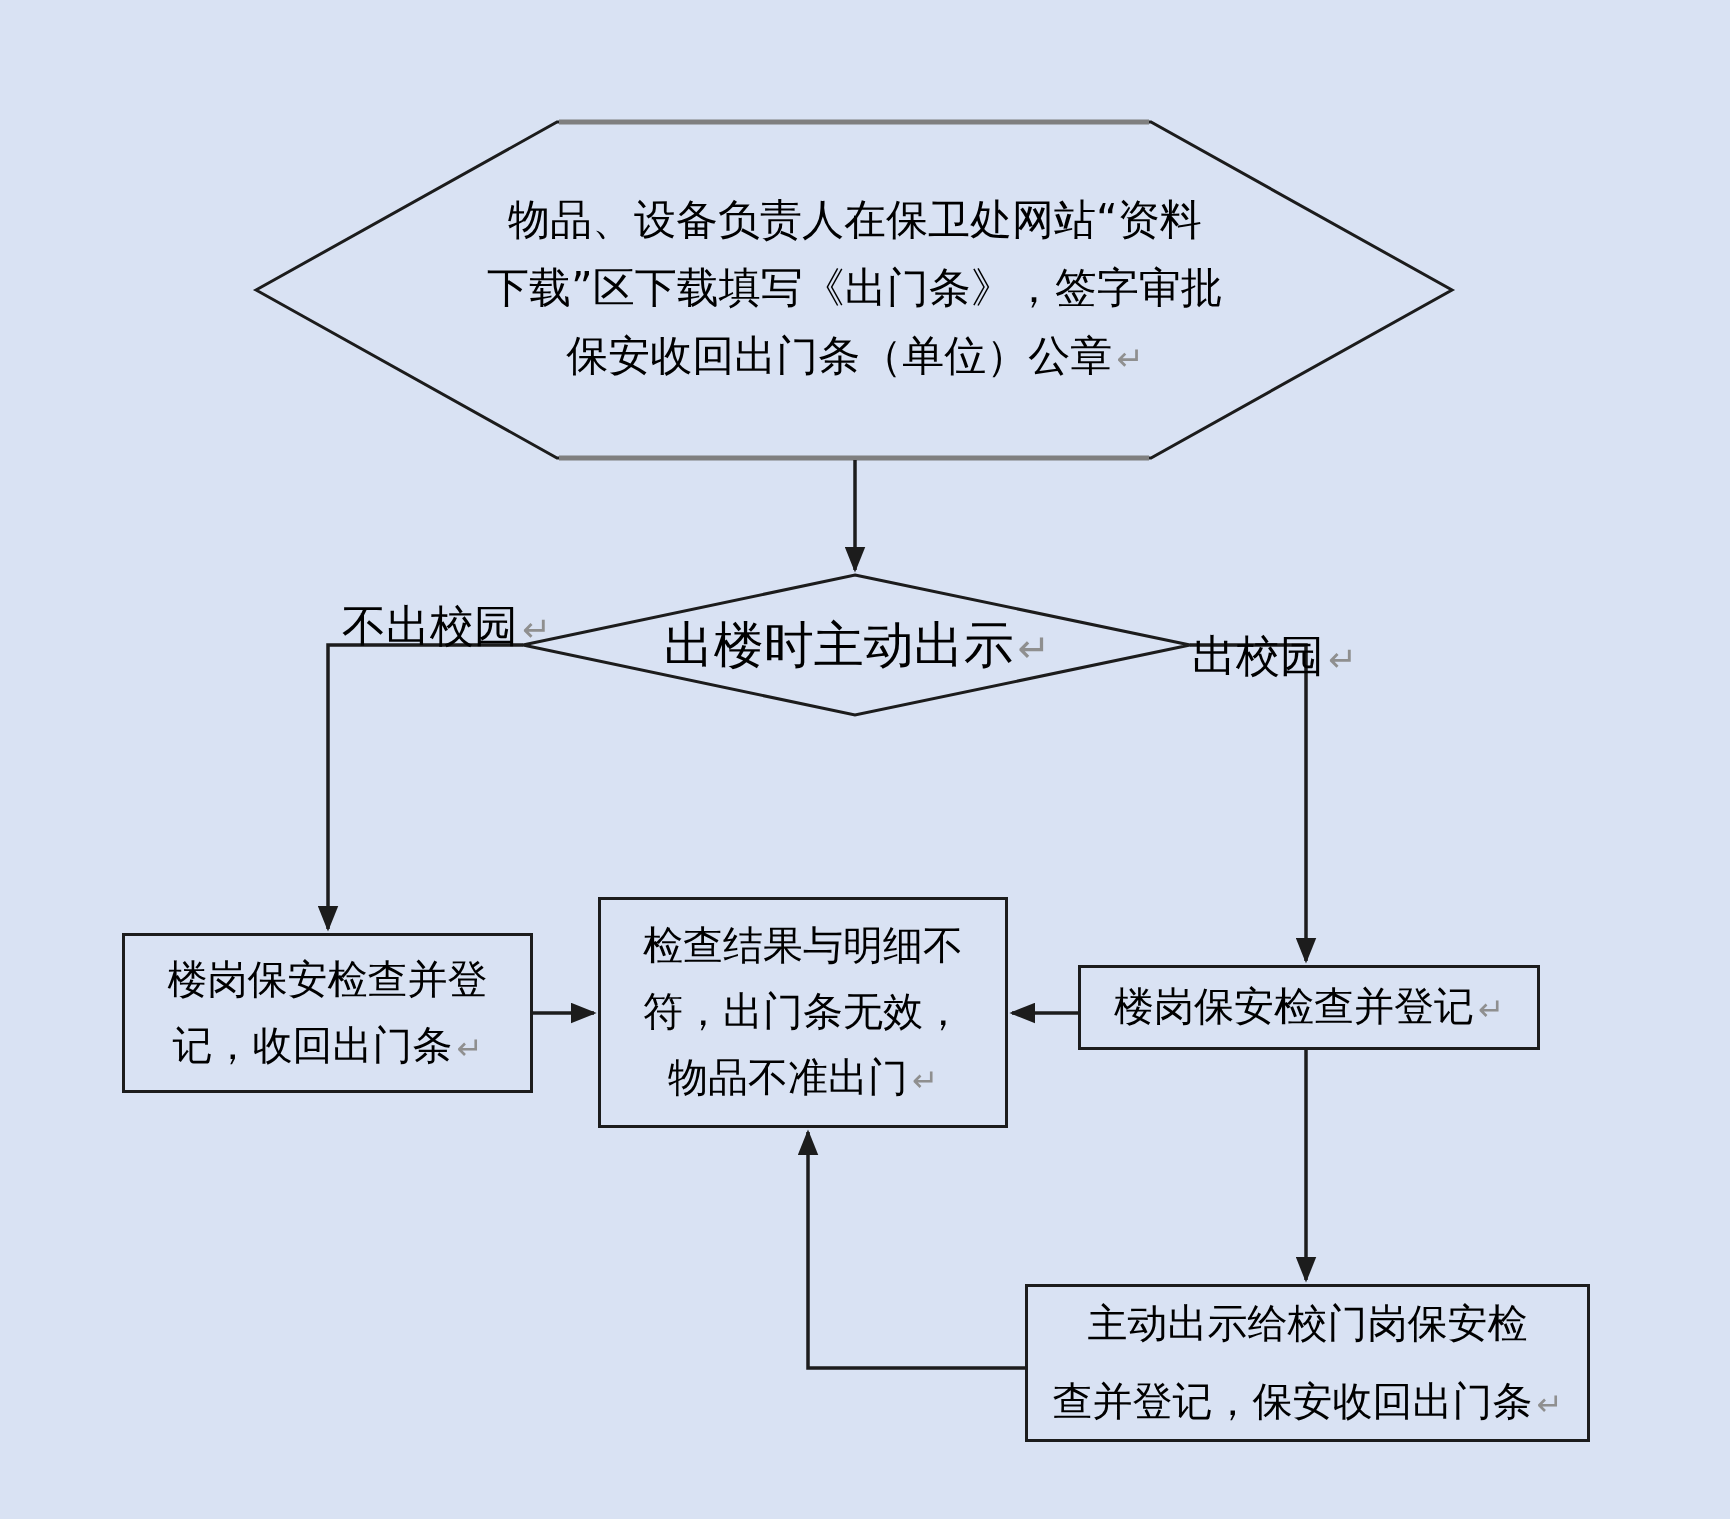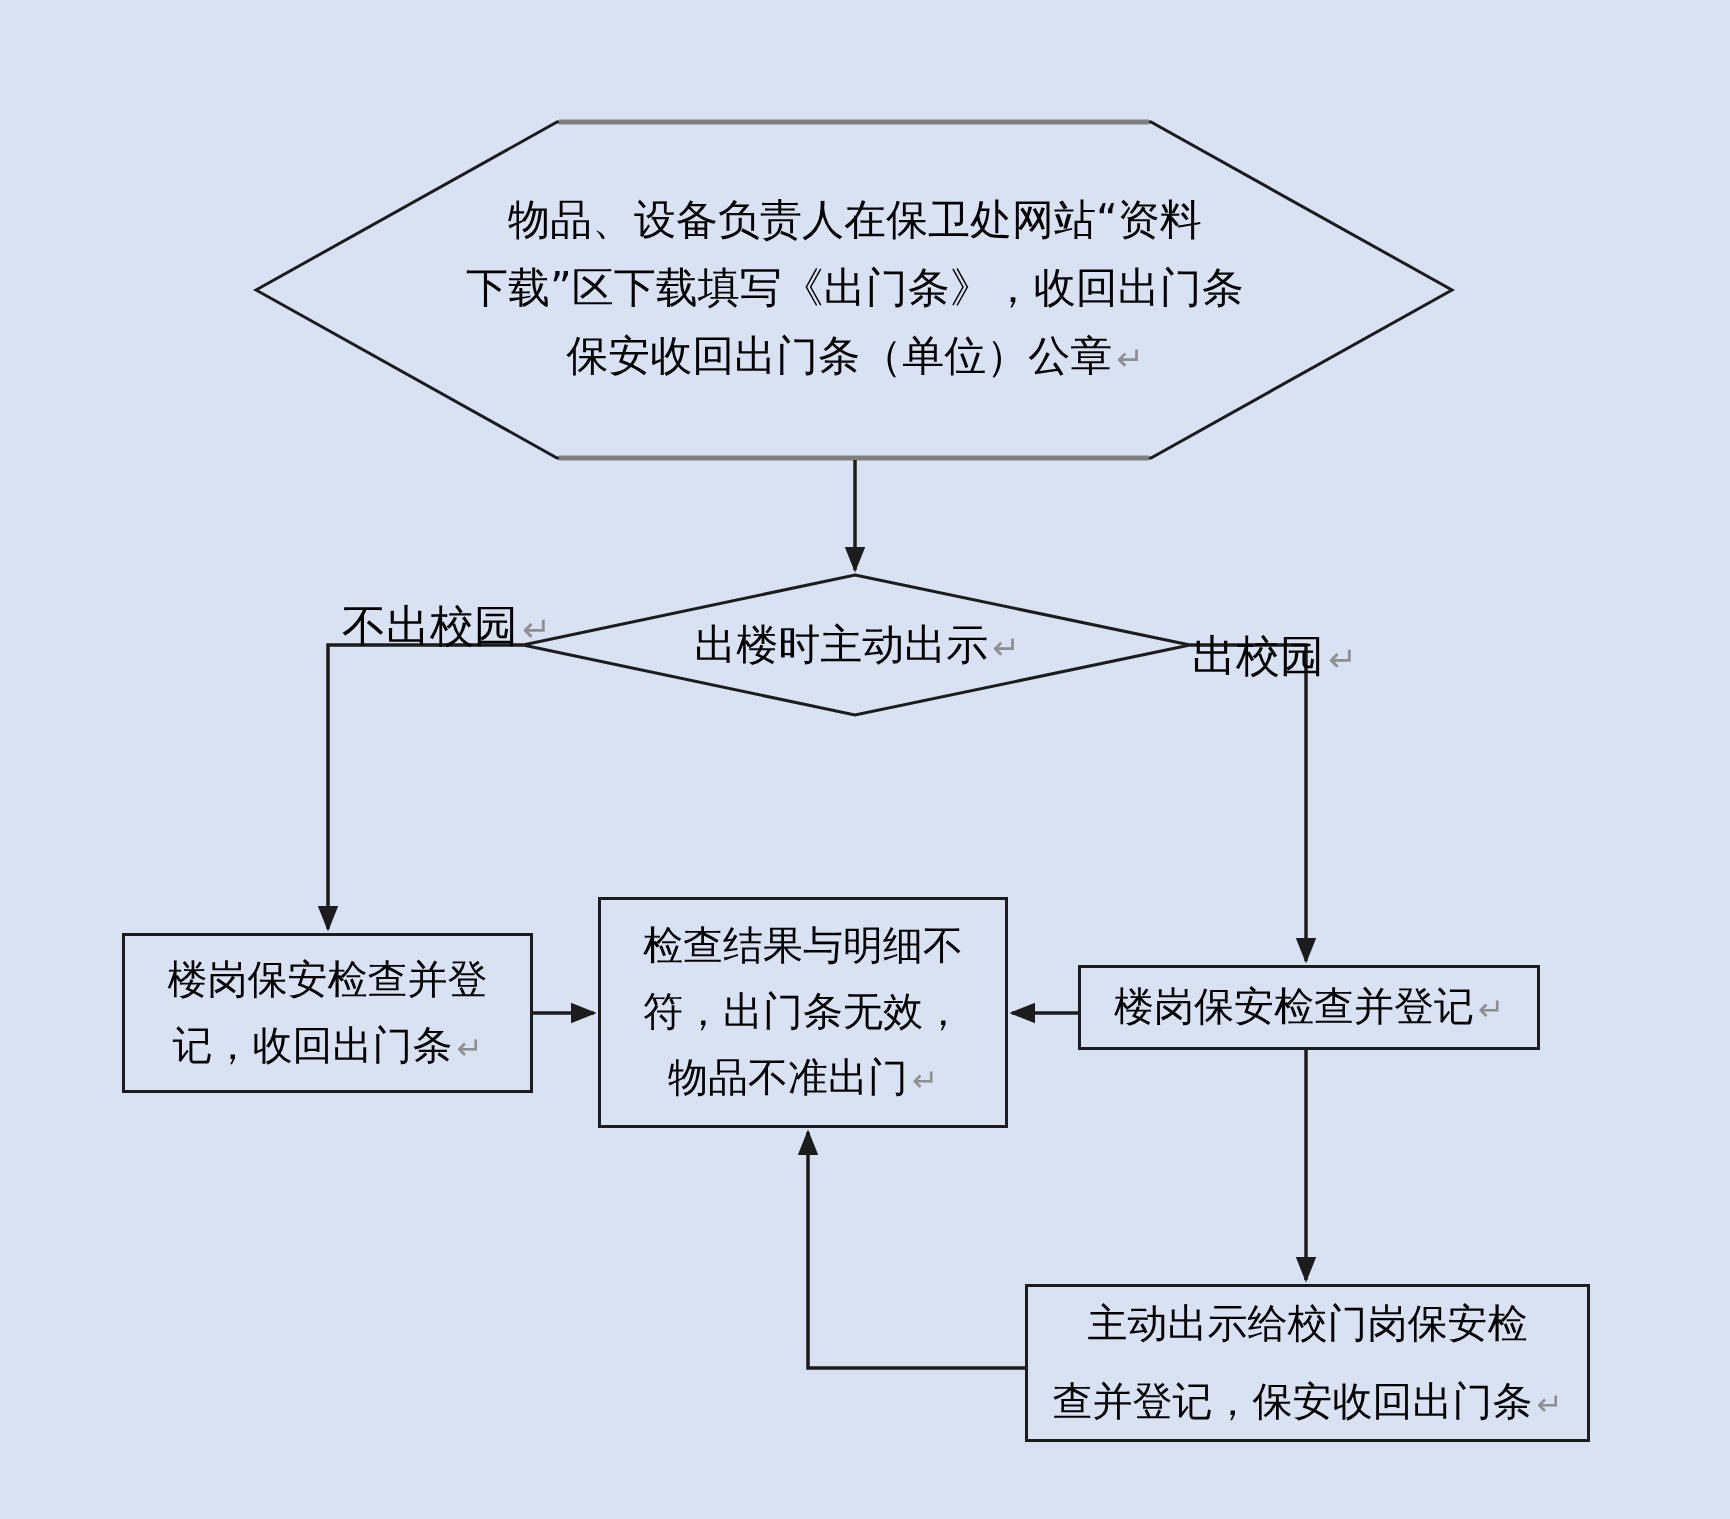--- a/index.html
+++ b/index.html
@@ -10,21 +10,21 @@
     font-family:"DejaVu Sans","Liberation Sans",sans-serif;
     color:#000;
     overflow:hidden;
   }
   svg.layer{position:absolute;left:0;top:0;}
   .shape{fill:none;stroke:#1c1c1c;stroke-width:3px;}
   .hexedge{stroke:#7f7f7f;stroke-width:5px;}
   .conn{fill:none;stroke:#1c1c1c;stroke-width:3.5px;}
   .txt{position:absolute;text-align:center;}
   .hex-text{left:355px;top:186px;width:1000px;font-size:42px;line-height:68px;}
-  .diamond-text{left:555px;top:620px;width:604px;font-size:42px;line-height:50px;}
+  .diamond-text{left:555px;top:620px;width:604px;font-size:50px;line-height:50px;}
   .branch-label{position:absolute;font-size:44px;line-height:40px;white-space:nowrap;margin-top:8px;}
   .label-left{left:342px;top:598px;width:178px;text-align:right;}
   .label-right{left:1192px;top:628px;text-align:left;}
   .box{
     position:absolute;box-sizing:border-box;
     border:3px solid #1c1c1c;
     display:flex;flex-direction:column;justify-content:center;align-items:center;
     font-size:40px;line-height:66px;text-align:center;
   }
   .box-left{left:122px;top:933px;width:411px;height:160px;}
@@ -56,21 +56,21 @@
     <path class="conn" d="M523,645 L328,645 L328,929" marker-end="url(#arr)"></path>
     <path class="conn" d="M1190,645 L1306,645 L1306,961" marker-end="url(#arr)"></path>
     <path class="conn" d="M533,1013 L594,1013" marker-end="url(#arr)"></path>
     <path class="conn" d="M1078,1013 L1012,1013" marker-end="url(#arr)"></path>
     <path class="conn" d="M1306,1050 L1306,1280" marker-end="url(#arr)"></path>
     <path class="conn" d="M1025,1368 L808,1368 L808,1132" marker-end="url(#arr)"></path>
   </svg>
 
   <div class="txt hex-text">
     <div class="tline"><span>物品、设备负责人在保卫处网站“资料</span></div>
-    <div class="tline"><span>下载”区下载填写《出门条》，收回出门条</span></div>
+    <div class="tline"><span>下载”区下载填写《出门条》，签字审批</span></div>
     <div class="tline"><span>保安收回出门条（单位）公章</span><span class="ret">↵</span></div>
   </div>
 
   <div class="txt diamond-text">
     <div class="tline"><span>出楼时主动出示</span><span class="ret">↵</span></div>
   </div>
 
   <div class="branch-label label-left">
     <span>不出校园</span><span class="ret">↵</span>
   </div>

